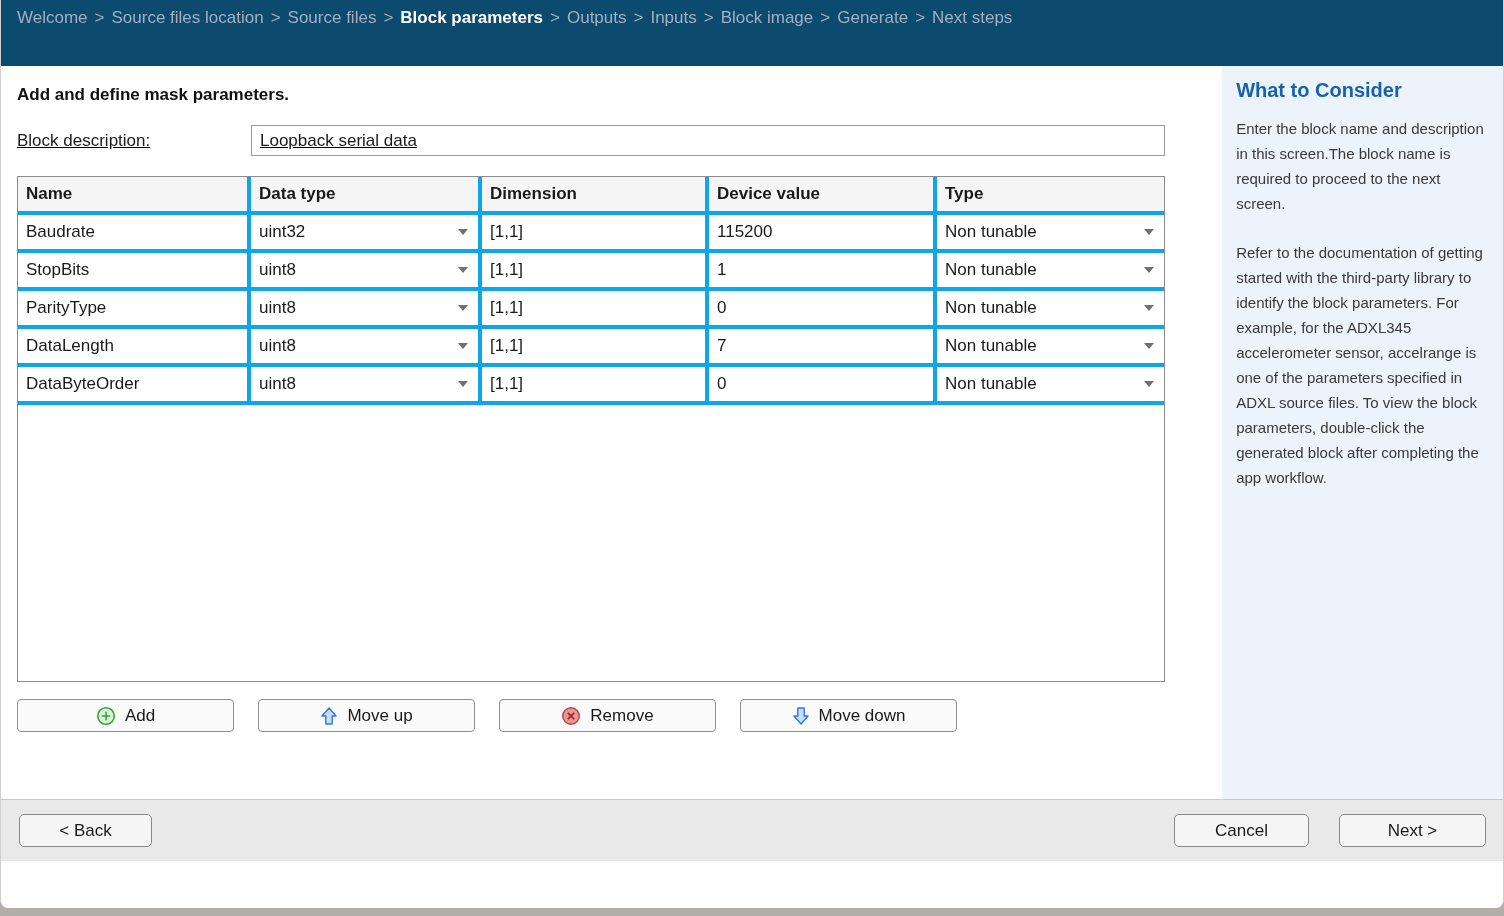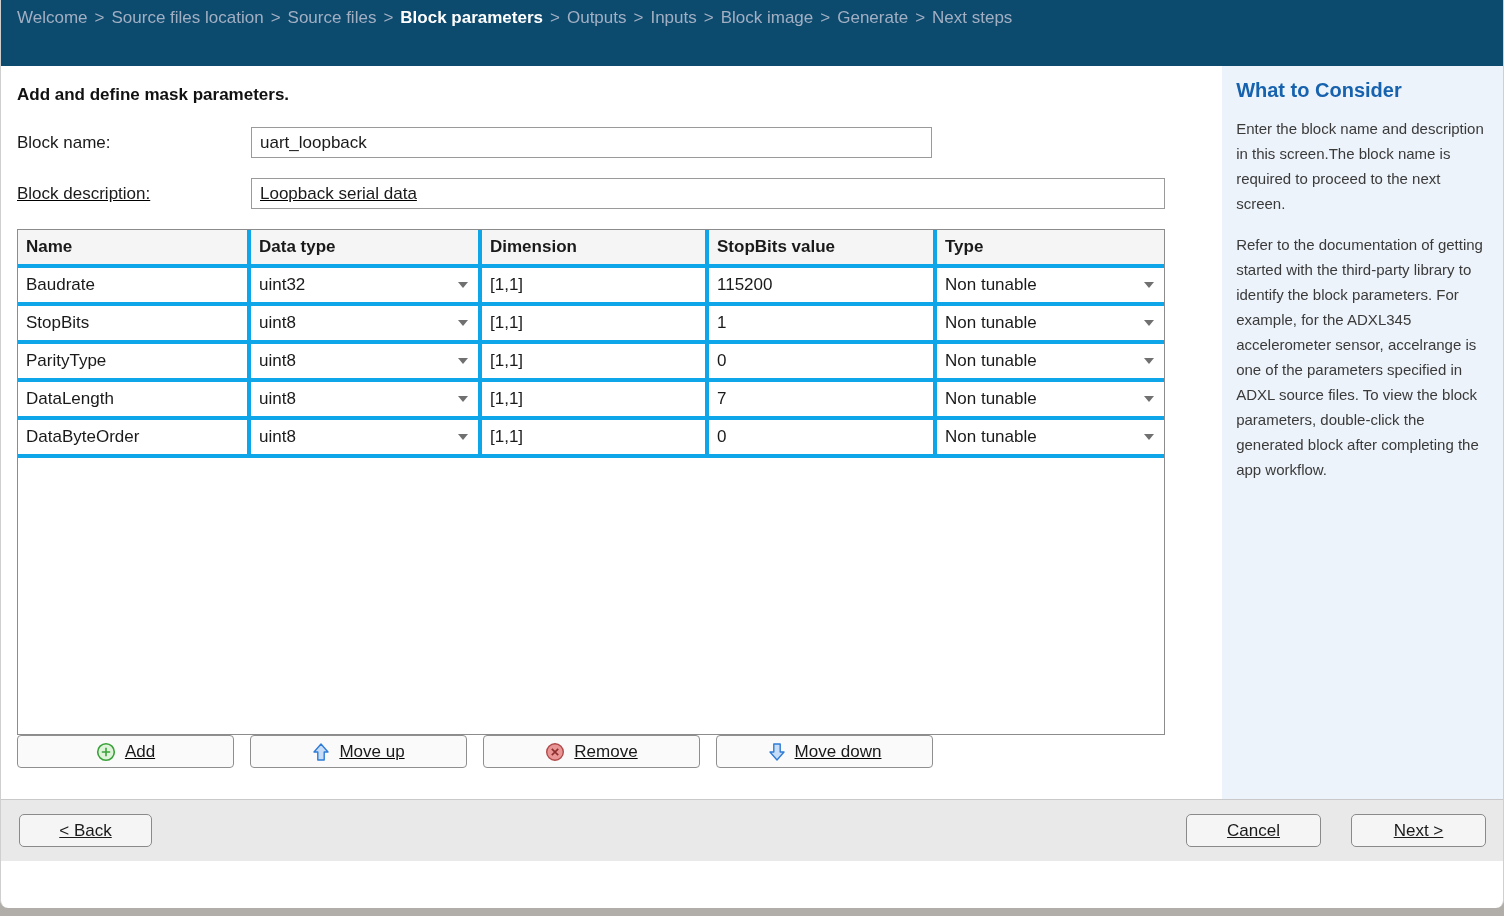--- a/index.html
+++ b/index.html
@@ -48,81 +48,77 @@
   table.param th { background:#F5F5F5; font-weight:bold; text-align:left; height:36px; }
   table.param td { height:38px; background:#fff; }
   table.param th:first-child, table.param td:first-child { border-left:none; }
   table.param th:last-child, table.param td:last-child { border-right:none; }
   table.param th { border-top:none; }
   .ddcell { display:flex; align-items:center; justify-content:space-between; padding-right:10px; }
   .caret { width:0; height:0; border-left:5px solid transparent; border-right:5px solid transparent;
            border-top:6px solid #707070; display:inline-block; }
 
   
-  .toolbar { margin-top:0; display:flex; gap:16px;text-decoration:underline; }
+  .toolbar { margin-top:17px; display:flex; gap:24px; }
   .tool-btn { width:217px; height:33px; background:#FAFAFA; border:1px solid #8F8F8F; border-radius:4px;
               display:flex; align-items:center; justify-content:center; gap:9px; font-size:17px; color:#1A1A1A;
               cursor:pointer; font-family:"Liberation Sans", sans-serif; }
 
   
   .sidebar { width:324px; background:#EDF3FA; padding:13px 14px 0 14px; }
   .sb-heading { font-size:20px; font-weight:bold; color:#1762AE; }
   .sb-para { margin-top:14px; font-size:15px; line-height:25px; color:#3A3A3A; }
-  .sb-para + .sb-para { margin-top:16px; }
+  .sb-para + .sb-para { margin-top:24px; }
 
   
   .footer { height:62px; background:#E9E9E9; border-top:1px solid #C9C9C9;
             display:flex; align-items:center; padding:0 17px 0 18px; }
   .foot-btn { height:33px; background:#F5F5F5; border:1px solid #8A8A8A; border-radius:5px;
-              font-size:17px; color:#1A1A1A; cursor:pointer; font-family:"Liberation Sans", sans-serif;text-decoration:underline; }
+              font-size:17px; color:#1A1A1A; cursor:pointer; font-family:"Liberation Sans", sans-serif; }
   .btn-back { width:133px; }
   .btn-cancel { width:135px; margin-left:auto; }
-  .btn-next { width:135px; margin-left:30px; }
+  .btn-next { width:147px; margin-left:30px; }
 </style>
 </head>
 <body>
 
 <div class="window">
 
 
   <div class="banner">
     <div class="bc">
       <span class="bc-item">Welcome</span><span class="bc-sep">&gt;</span><span class="bc-item">Source files location</span><span class="bc-sep">&gt;</span><span class="bc-item">Source files</span><span class="bc-sep">&gt;</span><span class="bc-item active">Block parameters</span><span class="bc-sep">&gt;</span><span class="bc-item">Outputs</span><span class="bc-sep">&gt;</span><span class="bc-item">Inputs</span><span class="bc-sep">&gt;</span><span class="bc-item">Block image</span><span class="bc-sep">&gt;</span><span class="bc-item">Generate</span><span class="bc-sep">&gt;</span><span class="bc-item">Next steps</span>
     </div>
   </div>
 
   <div class="content">
     <div class="main">
       <div class="heading">Add and define mask parameters.</div>
 
-      <div class="field-row name">
-        <span class="field-label">Block name:</span>
-        <input class="text-input w-name" type="text" value="uart_loopback" style="">
-      </div>
 
       <div class="field-row desc">
         <span class="field-label">Block description:</span>
         <input class="text-input w-desc" type="text" value="Loopback serial data" style="">
       </div>
 
       <div class="param-table-wrap">
         <table class="param">
           <colgroup>
               <col style="width:231px">
               <col style="width:231px">
               <col style="width:227px">
               <col style="width:228px">
               <col>
           </colgroup>
           <thead>
             <tr>
               <th>Name</th>
               <th>Data type</th>
               <th>Dimension</th>
-              <th>StopBits value</th>
+              <th>Device value</th>
               <th>Type</th>
             </tr>
           </thead>
           <tbody>
             <tr>
               <td>Baudrate</td>
               <td>
                   <div class="ddcell">
                     <span>uint32</span>
                     <span class="caret"></span>

